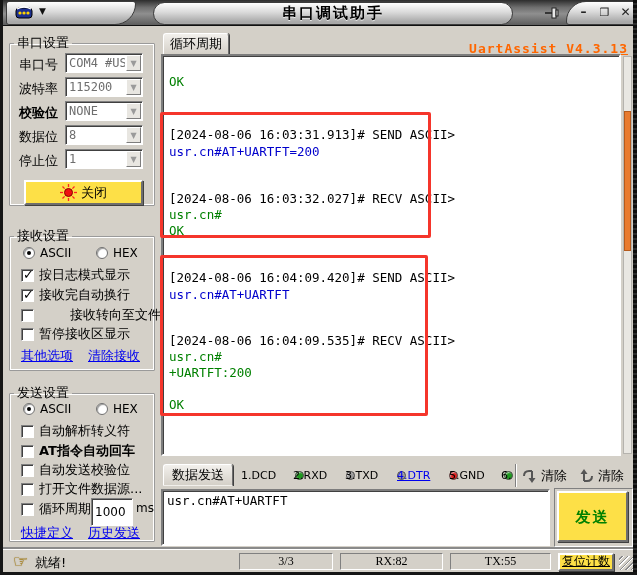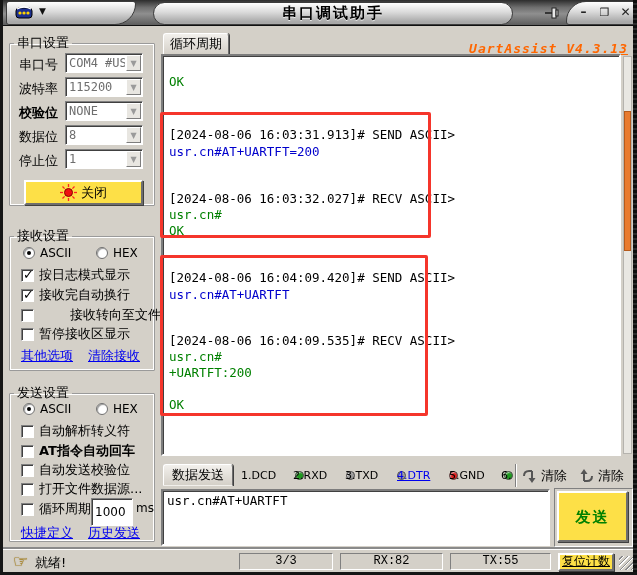--- a/index.html
+++ b/index.html
@@ -72,21 +72,21 @@
     border:2px solid;border-color:#7d7d7d #ffffff #ffffff #7d7d7d;box-shadow:1px 1px 0 #404040 inset;
     font-size:12.5px;font-family:"DejaVu Sans Mono",monospace;color:#000;padding:2px 4px;outline:none;}
   #send-frame{left:551px;top:488px;width:79px;height:59px;border:1px solid;border-color:#808080 #fff #fff #808080;}
   #send-btn{left:2px;top:2px;width:71px;height:51px;font-weight:bold;font-size:15px;color:#008000;
     line-height:48px;letter-spacing:2px;}
   
   #statusbar{left:0;top:549px;width:637px;height:23px;background:#d4d0c8;border-top:1px solid #ffffff;
     box-shadow:0 -2px 0 #8a8a8a;}
   .spanel{position:absolute;top:3px;height:17px;background:#d4d0c8;border:1px solid;
     border-color:#808080 #ffffff #ffffff #808080;font-size:12px;color:#000;text-align:center;line-height:15px;
-    font-family:Liberation Mono, monospace;}
+    font-family:Liberation Serif, serif;}
   #status-text{position:absolute;left:32px;top:4px;font-size:13px;color:#000;}
   #hand-icon{position:absolute;left:10px;top:1px;font-size:17px;color:#b8860b;text-shadow:0 0 1px #5a4500;}
   #reset-btn{left:555px;top:3px;width:56px;height:18px;font-size:12px;line-height:13px;text-decoration:underline;}
   #grip{position:absolute;left:616px;top:556px;width:14px;height:14px;
     background:repeating-linear-gradient(135deg,transparent 0 2px,#8a8a8a 2px 3px,#ffffff 3px 4px);}
   
   #rborder{left:630px;top:0;width:7px;height:575px;background:#141414;
     background-image:repeating-linear-gradient(0deg,#2b2b2b 0 2px,#0d0d0d 2px 5px);}
 </style>
 </head>
@@ -222,21 +222,21 @@
   <div class="ck abs" style="left:18px;top:500px;">
     <span class="box"></span>
     <span>循环周期</span>
   </div>
   <input class="abs" style="left: 88px; top: 498px; width: 42px; height: 19px; border-width: 1px; border-style: solid; border-image: initial; border-color: rgb(128, 128, 128) rgb(255, 255, 255) rgb(255, 255, 255) rgb(128, 128, 128); box-shadow: rgb(64, 64, 64) 1px 1px 0px inset; font-size: 12px; padding: 13px 3px; outline: none;" value="1000">
   <div class="rowlab abs" style="left:133px;top:501px;font-size:12px;">ms</div>
   <div class="lnk abs" style="left:18px;top:524px;">快捷定义</div>
   <div class="lnk abs" style="left:85px;top:524px;">历史发送</div>
 
   <div class="tab abs" style="left:160px;top:33px;width:66px;">循环周期</div>
-  <div class="abs" style="left:455px;top:38px;width:170px;text-align:right;font-style:italic;">
+  <div class="abs" style="left:455px;top:38px;width:170px;text-align:right;">
     <span id="version-link">UartAssist V4.3.13</span>
   </div>
 
   <div id="logbox" class="abs">
     <div class="logline lg-green" style="top:18px;">OK</div>
     <div class="logline lg-black" style="top:71px;">[2024-08-06 16:03:31.913]# SEND ASCII&gt;</div>
     <div class="logline lg-blue" style="top:88px;">usr.cn#AT+UARTFT=200</div>
     <div class="logline lg-black" style="top:135px;">[2024-08-06 16:03:32.027]# RECV ASCII&gt;</div>
     <div class="logline lg-green" style="top:151px;">usr.cn#</div>
     <div class="logline lg-green" style="top:167px;">OK</div>

